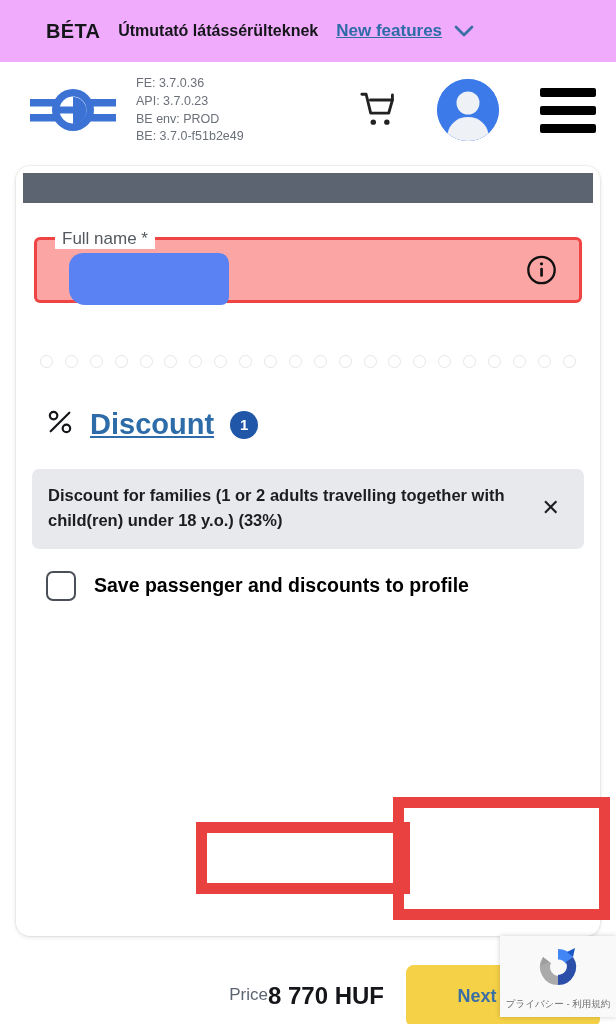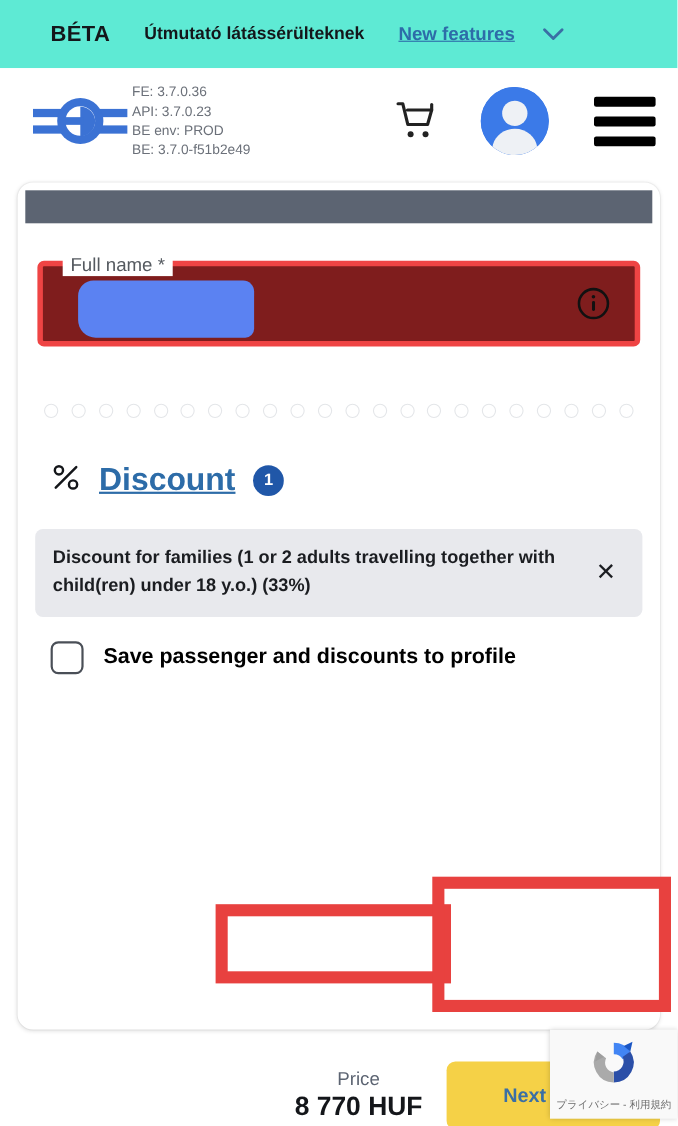--- a/index.html
+++ b/index.html
@@ -12,25 +12,25 @@
 
   body {
     font-family: "Liberation Sans", sans-serif;
     background: #ffffff;
     position: relative;
   }
 
   
   .beta-bar {
     height: 62px;
-    background: #5eead4;
+    background: #f0abfc;
     display: flex;
     align-items: center;
     padding-left: 46px;
-    gap: 31px;
+    gap: 18px;
   }
   .beta-tag {
     font-size: 20px;
     font-weight: 700;
     color: #14161a;
     letter-spacing: .3px;
   }
   .beta-guide {
     font-size: 16px;
     font-weight: 700;
@@ -59,21 +59,21 @@
     align-items: center;
     position: relative;
   }
   .logo-wrap {
     width: 86px;
     margin-left: 30px;
     display: flex;
     align-items: center;
   }
   .ver-block {
-    margin-left: 4px;
+    margin-left: 20px;
     display: flex;
     flex-direction: column;
     gap: 1px;
     font-size: 12.5px;
     color: #6b7079;
     line-height: 1.35;
   }
   .hdr-icons {
     position: absolute;
     right: 0; top: 0; bottom: 0;
@@ -122,25 +122,25 @@
   .card-topbar {
     height: 30px;
     background: #5c6472;
     margin: 7px 7px 0 7px;
   }
 
   .fields { padding: 34px 18px 0 18px; }
 
   .field {
     position: relative;
-    border: 5px solid #ef4444;
+    border: 3px solid #ef4444;
     border-radius: 6px;
-    height: 78px;
+    height: 66px;
     margin-bottom: 32px;
-    background: #7f1d1d;
+    background: #fca5a5;
   }
   .field-legend {
     position: absolute;
     top: -11px; left: 18px;
     background: #fff;
     padding: 0 7px;
     font-size: 17px;
     color: #54595f;
     white-space: nowrap;
   }
@@ -232,21 +232,21 @@
     top: 800px;
     height: 76px;
     display: flex;
     align-items: center;
     justify-content: flex-end;
     gap: 0;
   }
   .price-block {
     text-align: center;
     padding-right: 22px;
-    display: flex; flex-direction: column; align-items: center;
+    display: flex; flex-direction: row; align-items: center;
   }
   .price-label { font-size: 17px; color: #5c6472; margin-bottom: 2px; }
   .price-value { font-size: 24px; font-weight: 700; color: #14161a; white-space: nowrap; }
   .next-btn {
     width: 194px; height: 62px;
     background: #f5d147;
     border: none; border-radius: 8px;
     display: flex; align-items: center; justify-content: center; gap: 26px;
     cursor: pointer;
   }

